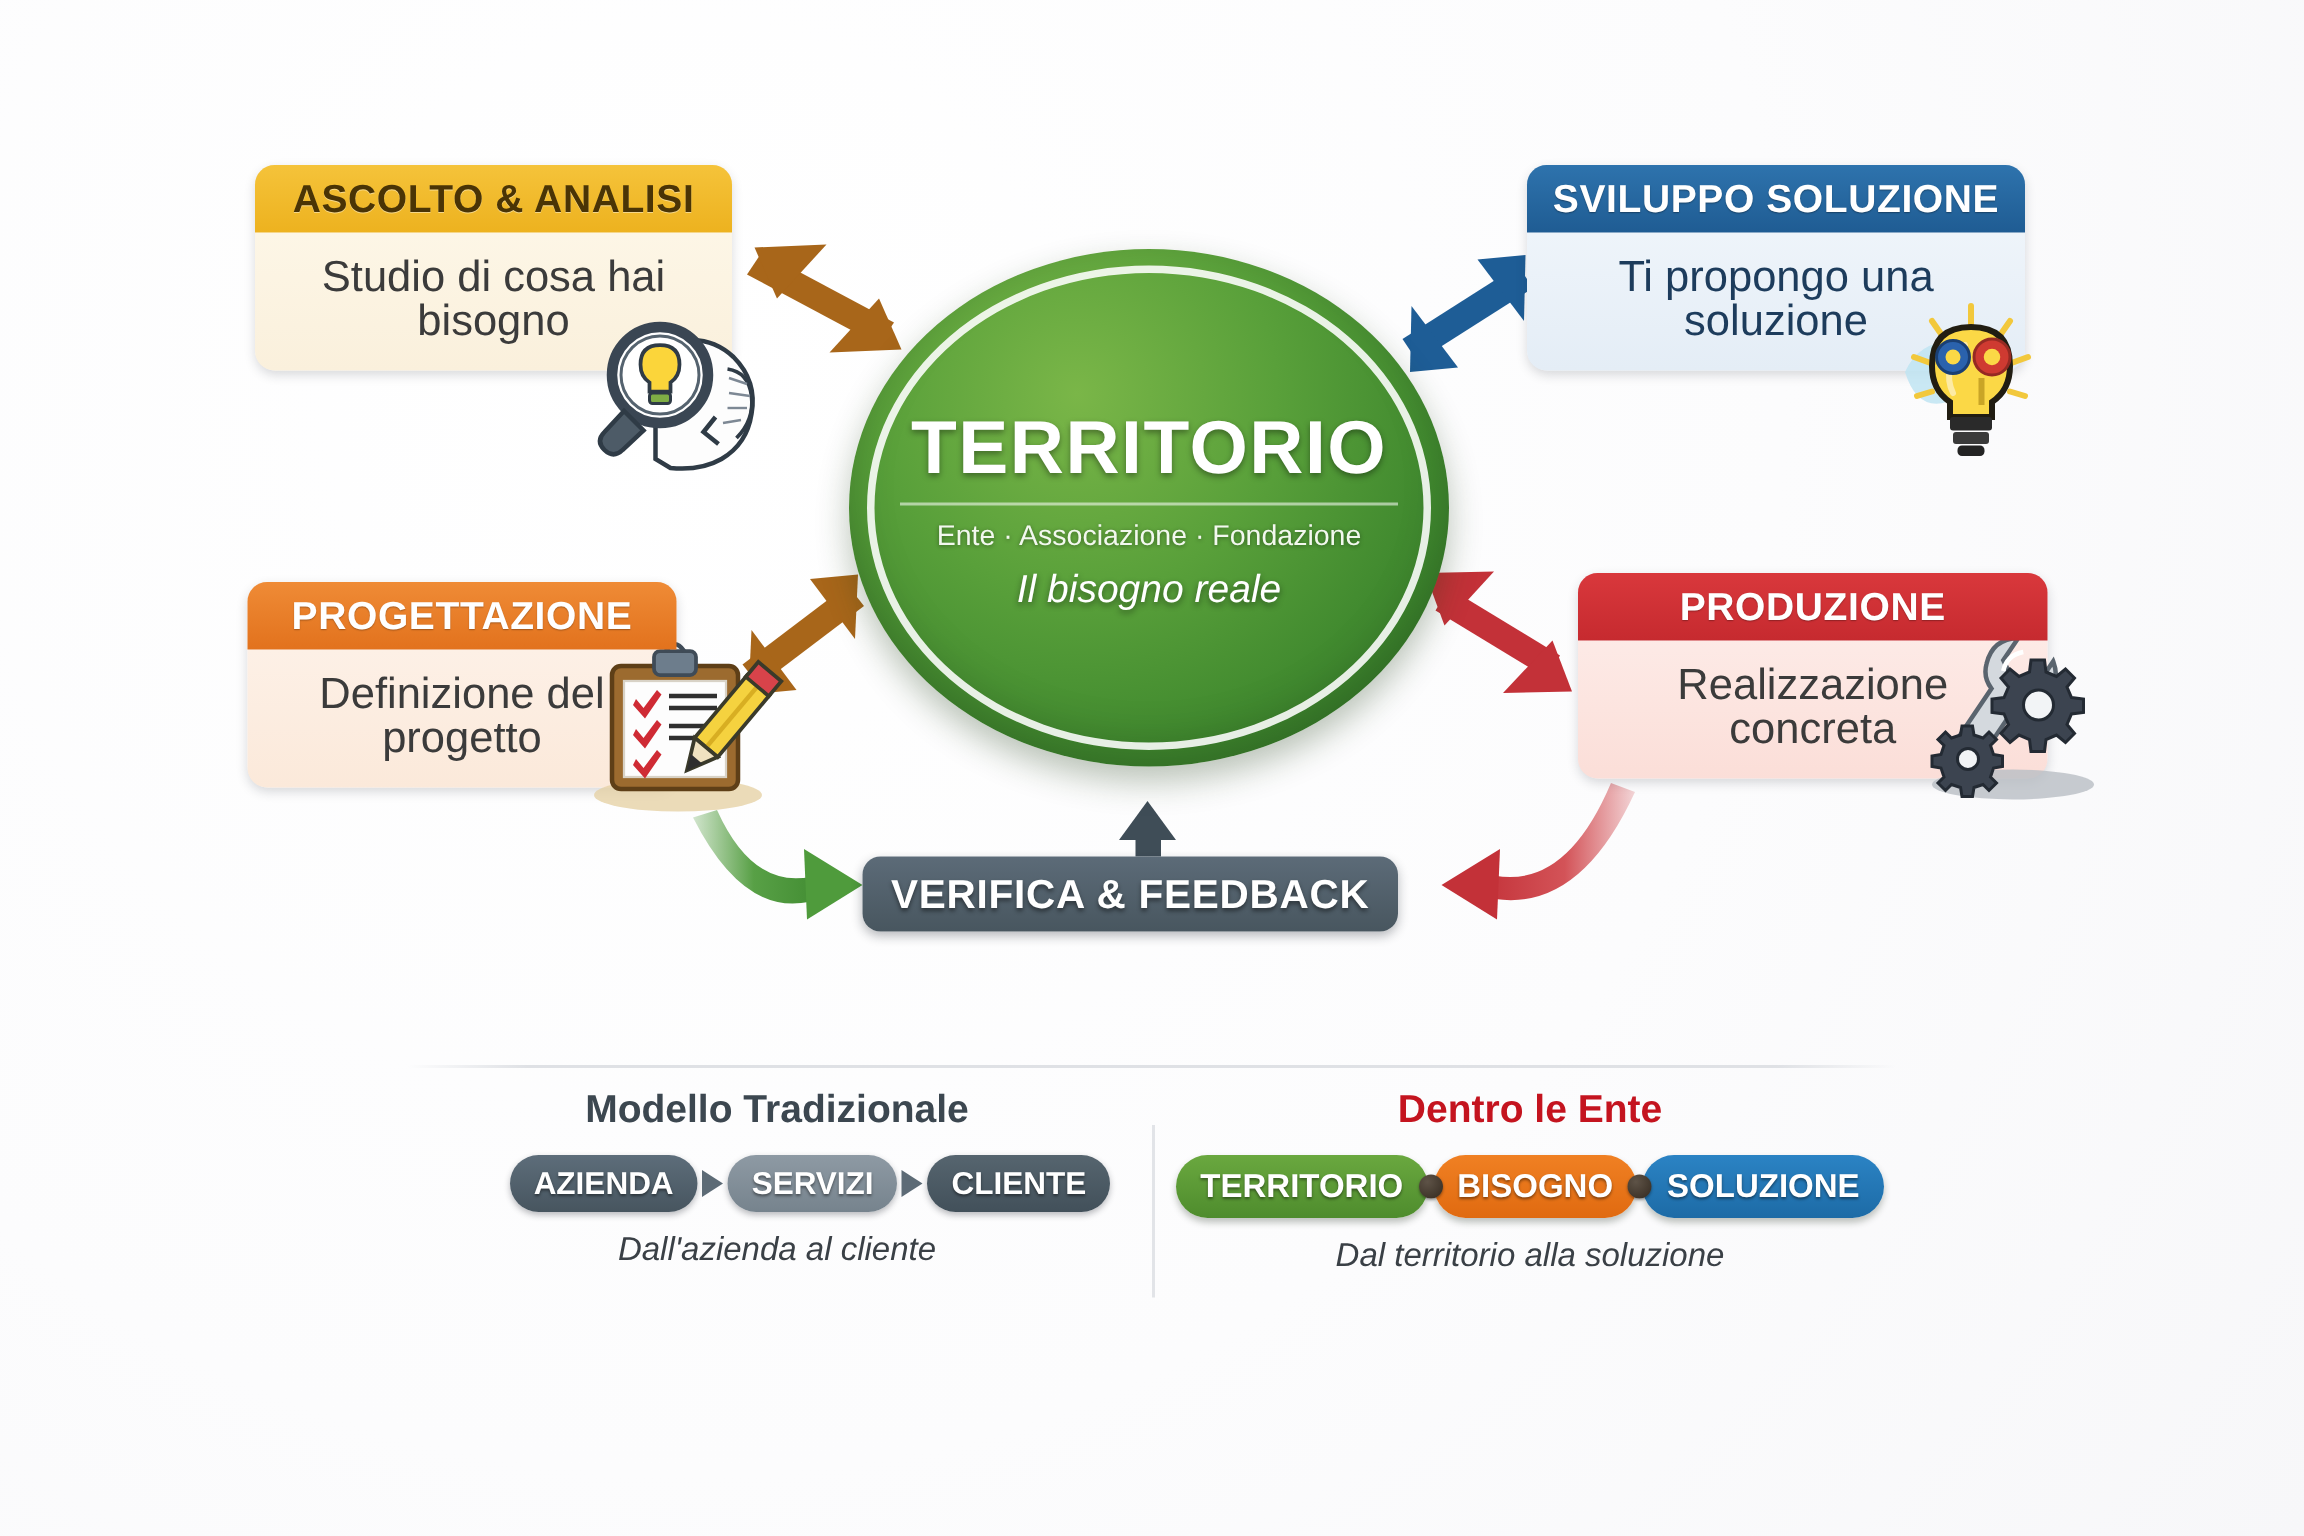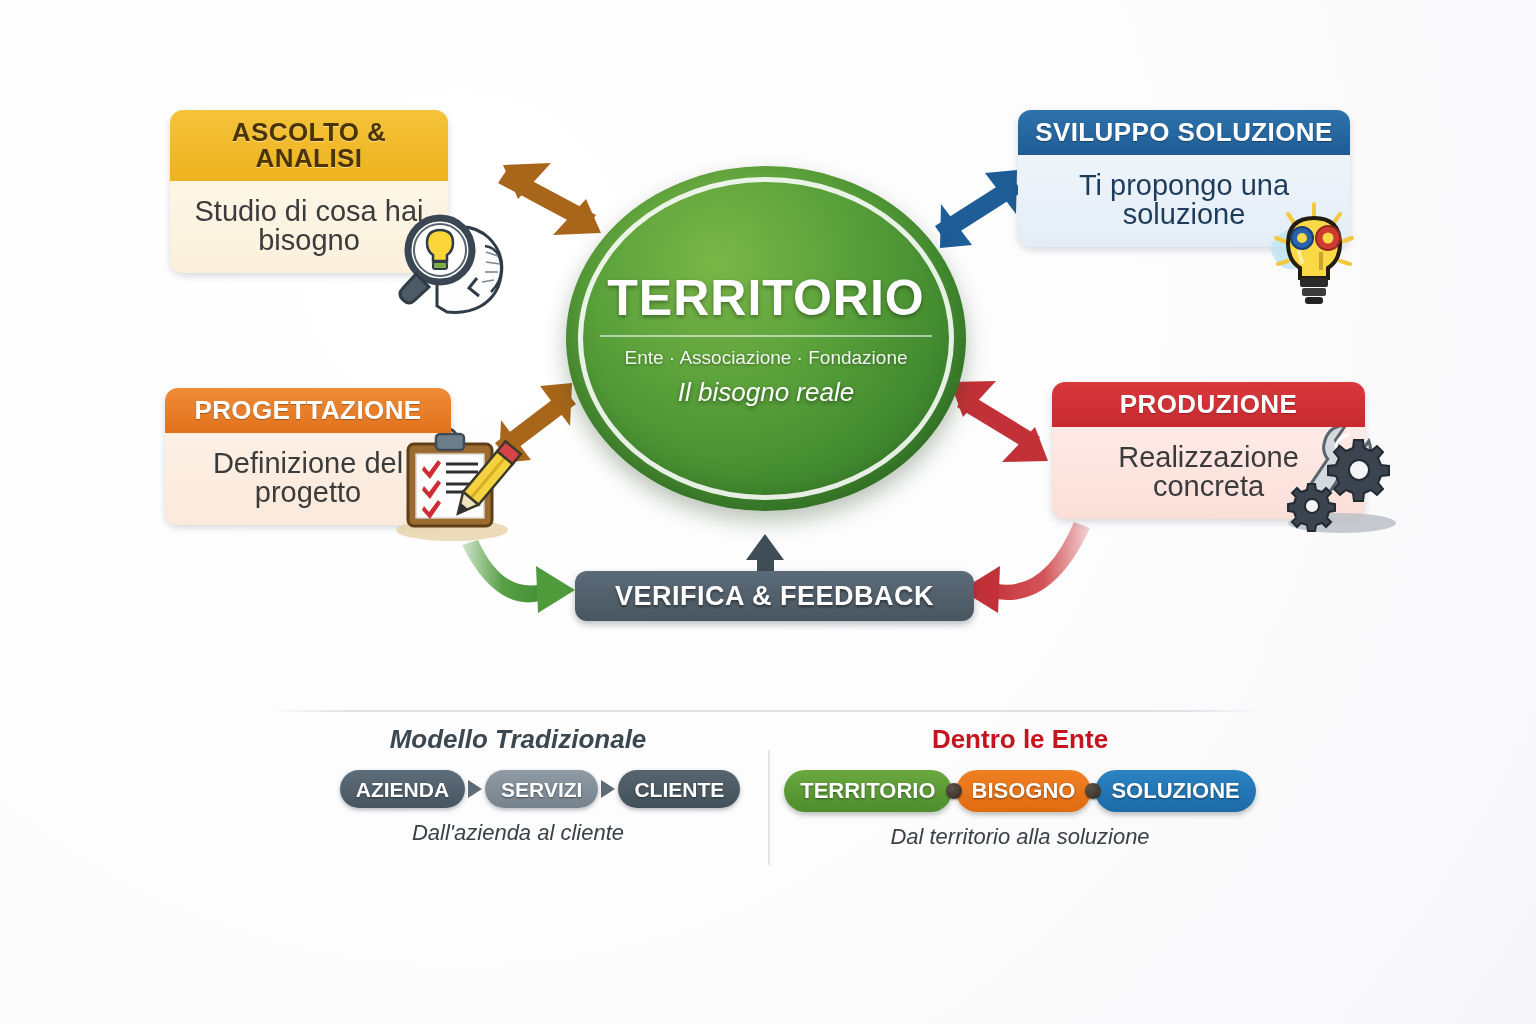--- a/index.html
+++ b/index.html
@@ -69,21 +69,21 @@
   #circleTitle{font-size:50px;font-weight:bold;color:#ffffff;letter-spacing:1px;
      text-shadow:0 2px 4px rgba(0,0,0,.38);line-height:1;}
   #circleRule{height:2px;background:rgba(255,255,255,.55);margin:12px 6px 11px 6px;}
   #circleSub{font-size:19px;color:#f2f8ee;line-height:1;
      text-shadow:0 1px 3px rgba(0,0,0,.40);}
   #circleTag{margin-top:12px;font-size:26px;font-style:italic;color:#ffffff;
      text-shadow:0 2px 4px rgba(0,0,0,.45);line-height:1;}
 
   
   #verifica{
-    position:absolute;left:575px;top:571px;width:399px;height:50px;
+    position:absolute;left:575px;top:571px;width:357px;height:50px;
     border-radius:12px;
     background:linear-gradient(180deg,#5c6b78 0%,#48565f 100%);
     box-shadow:0 3px 7px rgba(20,25,35,.3);
     display:flex;align-items:center;justify-content:center;
   }
   #verifica span{color:#fff;font-weight:bold;font-size:27px;letter-spacing:.5px;
      text-shadow:0 2px 3px rgba(0,0,0,.45);}
 
   
   #hdivider{position:absolute;left:272px;top:710px;width:992px;height:2px;
@@ -173,21 +173,21 @@
       <path d="M1090,528 Q1050,615 986,597 L986,581 Q1041,600 1074,522 Z" fill="url(#gRed)"></path>
       <path d="M961,590 L1000,566 L998,613 Z" fill="#c33138"></path>
     </g>
 
     <g>
       <rect x="757" y="553" width="17" height="18" fill="#3f4d57"></rect>
       <path d="M765,534 L784,560 L746,560 Z" fill="#3f4d57"></path>
     </g>
   </svg>
 
-  <div class="card c-yellow" style="left:170px;top:110px;width:278px;">
+  <div class="card c-yellow" style="left:170px;top:110px;width:318px;">
     <div class="hdr">ASCOLTO &amp; ANALISI</div>
     <div class="bdy">Studio di cosa hai bisogno</div>
   </div>
 
   <svg class="ico" style="left:382px;top:206px;" width="140" height="112" viewBox="0 0 140 112">
     <path d="M55,28 q30,-16 52,4 q16,16 12,38 q-3,20 -20,30 q-14,8 -34,6 l-10,-6 z" fill="#fdfdfd" stroke="#2f3b46" stroke-width="3"></path>
     <path d="M103,40 q14,2 16,18 q2,16 -10,28" fill="none" stroke="#2f3b46" stroke-width="2.5"></path>
     <g stroke="#7d8894" stroke-width="1.6">
       <line x1="104" y1="46" x2="116" y2="50"></line>
         <line x1="104" y1="56" x2="118" y2="58"></line>
@@ -295,21 +295,21 @@
   </div>
 
   <div id="verifica">
     <span>VERIFICA &amp; FEEDBACK</span>
   </div>
 
   <div id="hdivider"></div>
   <div id="vdivider"></div>
 
   <div class="panel trad" style="left:278px;">
-    <div class="panel-title" style="color:#3c4750;font-style:italic;">Modello Tradizionale</div>
+    <div class="panel-title" style="color:#3c4750;">Modello Tradizionale</div>
     <div class="chain">
       <div class="pill p1">AZIENDA</div>
       <div class="tri"></div>
       <div class="pill p2">SERVIZI</div>
       <div class="tri"></div>
       <div class="pill p3">CLIENTE</div>
     </div>
     <div class="panel-caption">Dall'azienda al cliente</div>
   </div>
 

